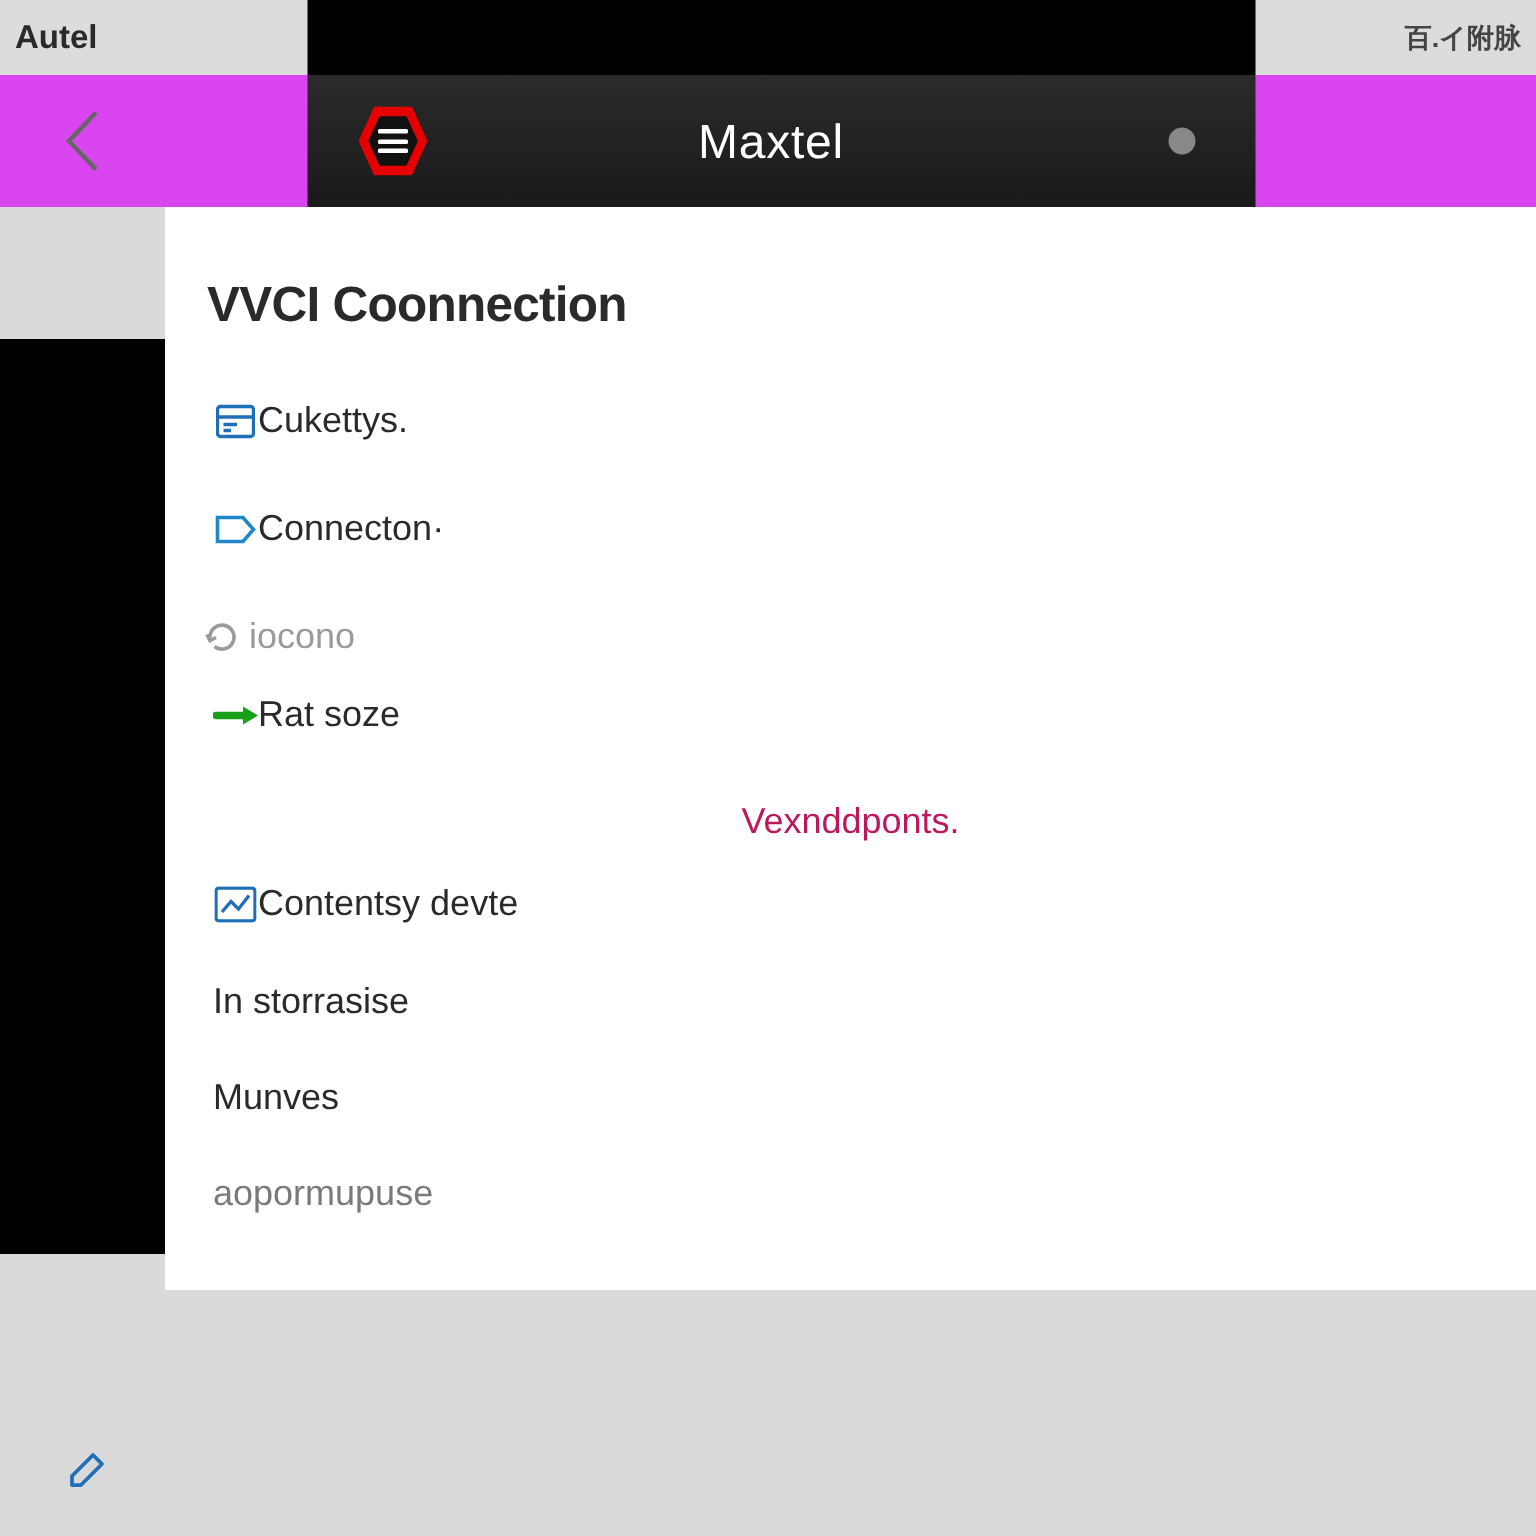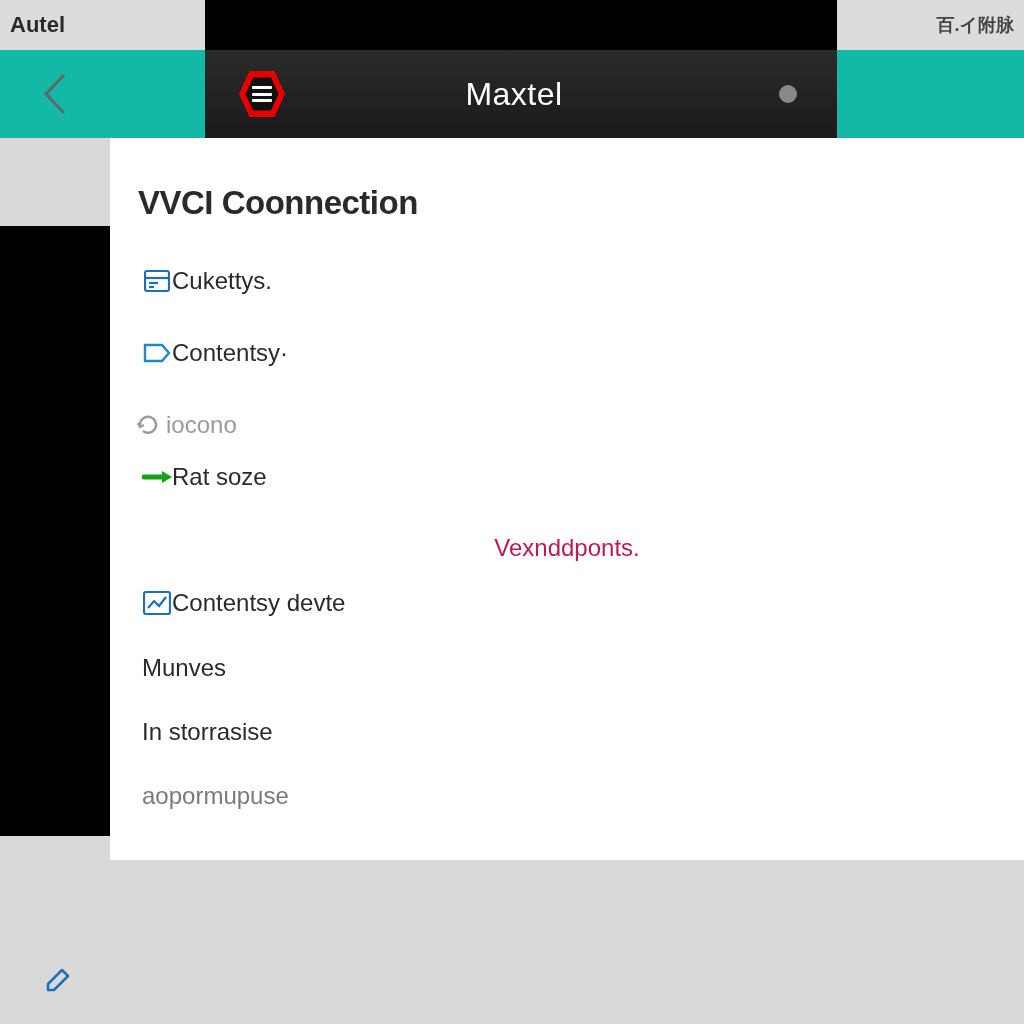--- a/index.html
+++ b/index.html
@@ -28,21 +28,21 @@
     background: #000;
   }
   
   
   .header-row {
     position: absolute;
     top: 50px;
     left: 0;
     width: 1024px;
     height: 88px;
-    background: #14b8a6;
+    background: #d946ef;
     display: flex;
     align-items: center;
   }
   .back-btn {
     width: 110px;
     height: 88px;
     display: flex;
     align-items: center;
     justify-content: center;
     font-size: 44px;
@@ -228,21 +228,21 @@
           </svg>
       </span>
       <span>Cukettys.</span>
     </div>
     <div class="row-item">
       <span class="ico">
         <svg width="28" height="22" viewBox="0 0 28 22">
             <path d="M2 3 L19 3 L26 11 L19 19 L2 19 Z" fill="none" stroke="#1e88c8" stroke-width="2.4"></path>
           </svg>
       </span>
-      <span>Contentsy·</span>
+      <span>Connecton·</span>
     </div>
   </div>
 
   <div class="row-item row-tight" style="margin-left:-6px;">
     <span class="ico" style="width:34px">
       <svg width="30" height="24" viewBox="0 0 30 24">
           <path d="M6 12 a8 8 0 1 1 3 6" fill="none" stroke="#9a9a9a" stroke-width="2.4"></path>
           <polyline points="4,10 6,14 10,12" fill="none" stroke="#9a9a9a" stroke-width="2.4"></polyline>
         </svg>
     </span>
@@ -266,22 +266,22 @@
       <span class="ico">
         <svg width="28" height="24" viewBox="0 0 28 24">
             <rect x="1" y="1" width="26" height="22" rx="2" fill="none" stroke="#1e6fb8" stroke-width="2.2"></rect>
             <polyline points="5,17 11,10 16,15 23,6" fill="none" stroke="#1e6fb8" stroke-width="2.2"></polyline>
           </svg>
       </span>
       <span>Contentsy devte</span>
     </div>
   </div>
 
+  <div class="plain-item" style="padding-left:4px;">In storrasise</div>
   <div class="plain-item" style="padding-left:4px;">Munves</div>
-  <div class="plain-item" style="padding-left:4px;">In storrasise</div>
   <div class="plain-item grey" style="padding-left:4px;">aopormupuse</div>
 </div>
 
 <div class="bottom-arrow">
   <svg width="30" height="30" viewBox="0 0 30 30">
     <path d="M20 4 L26 10 L12 24 L6 24 L6 18 Z" fill="none" stroke="#1e6fb8" stroke-width="2.5" stroke-linejoin="round"></path>
   </svg>
 </div>
 
 </body></html>

